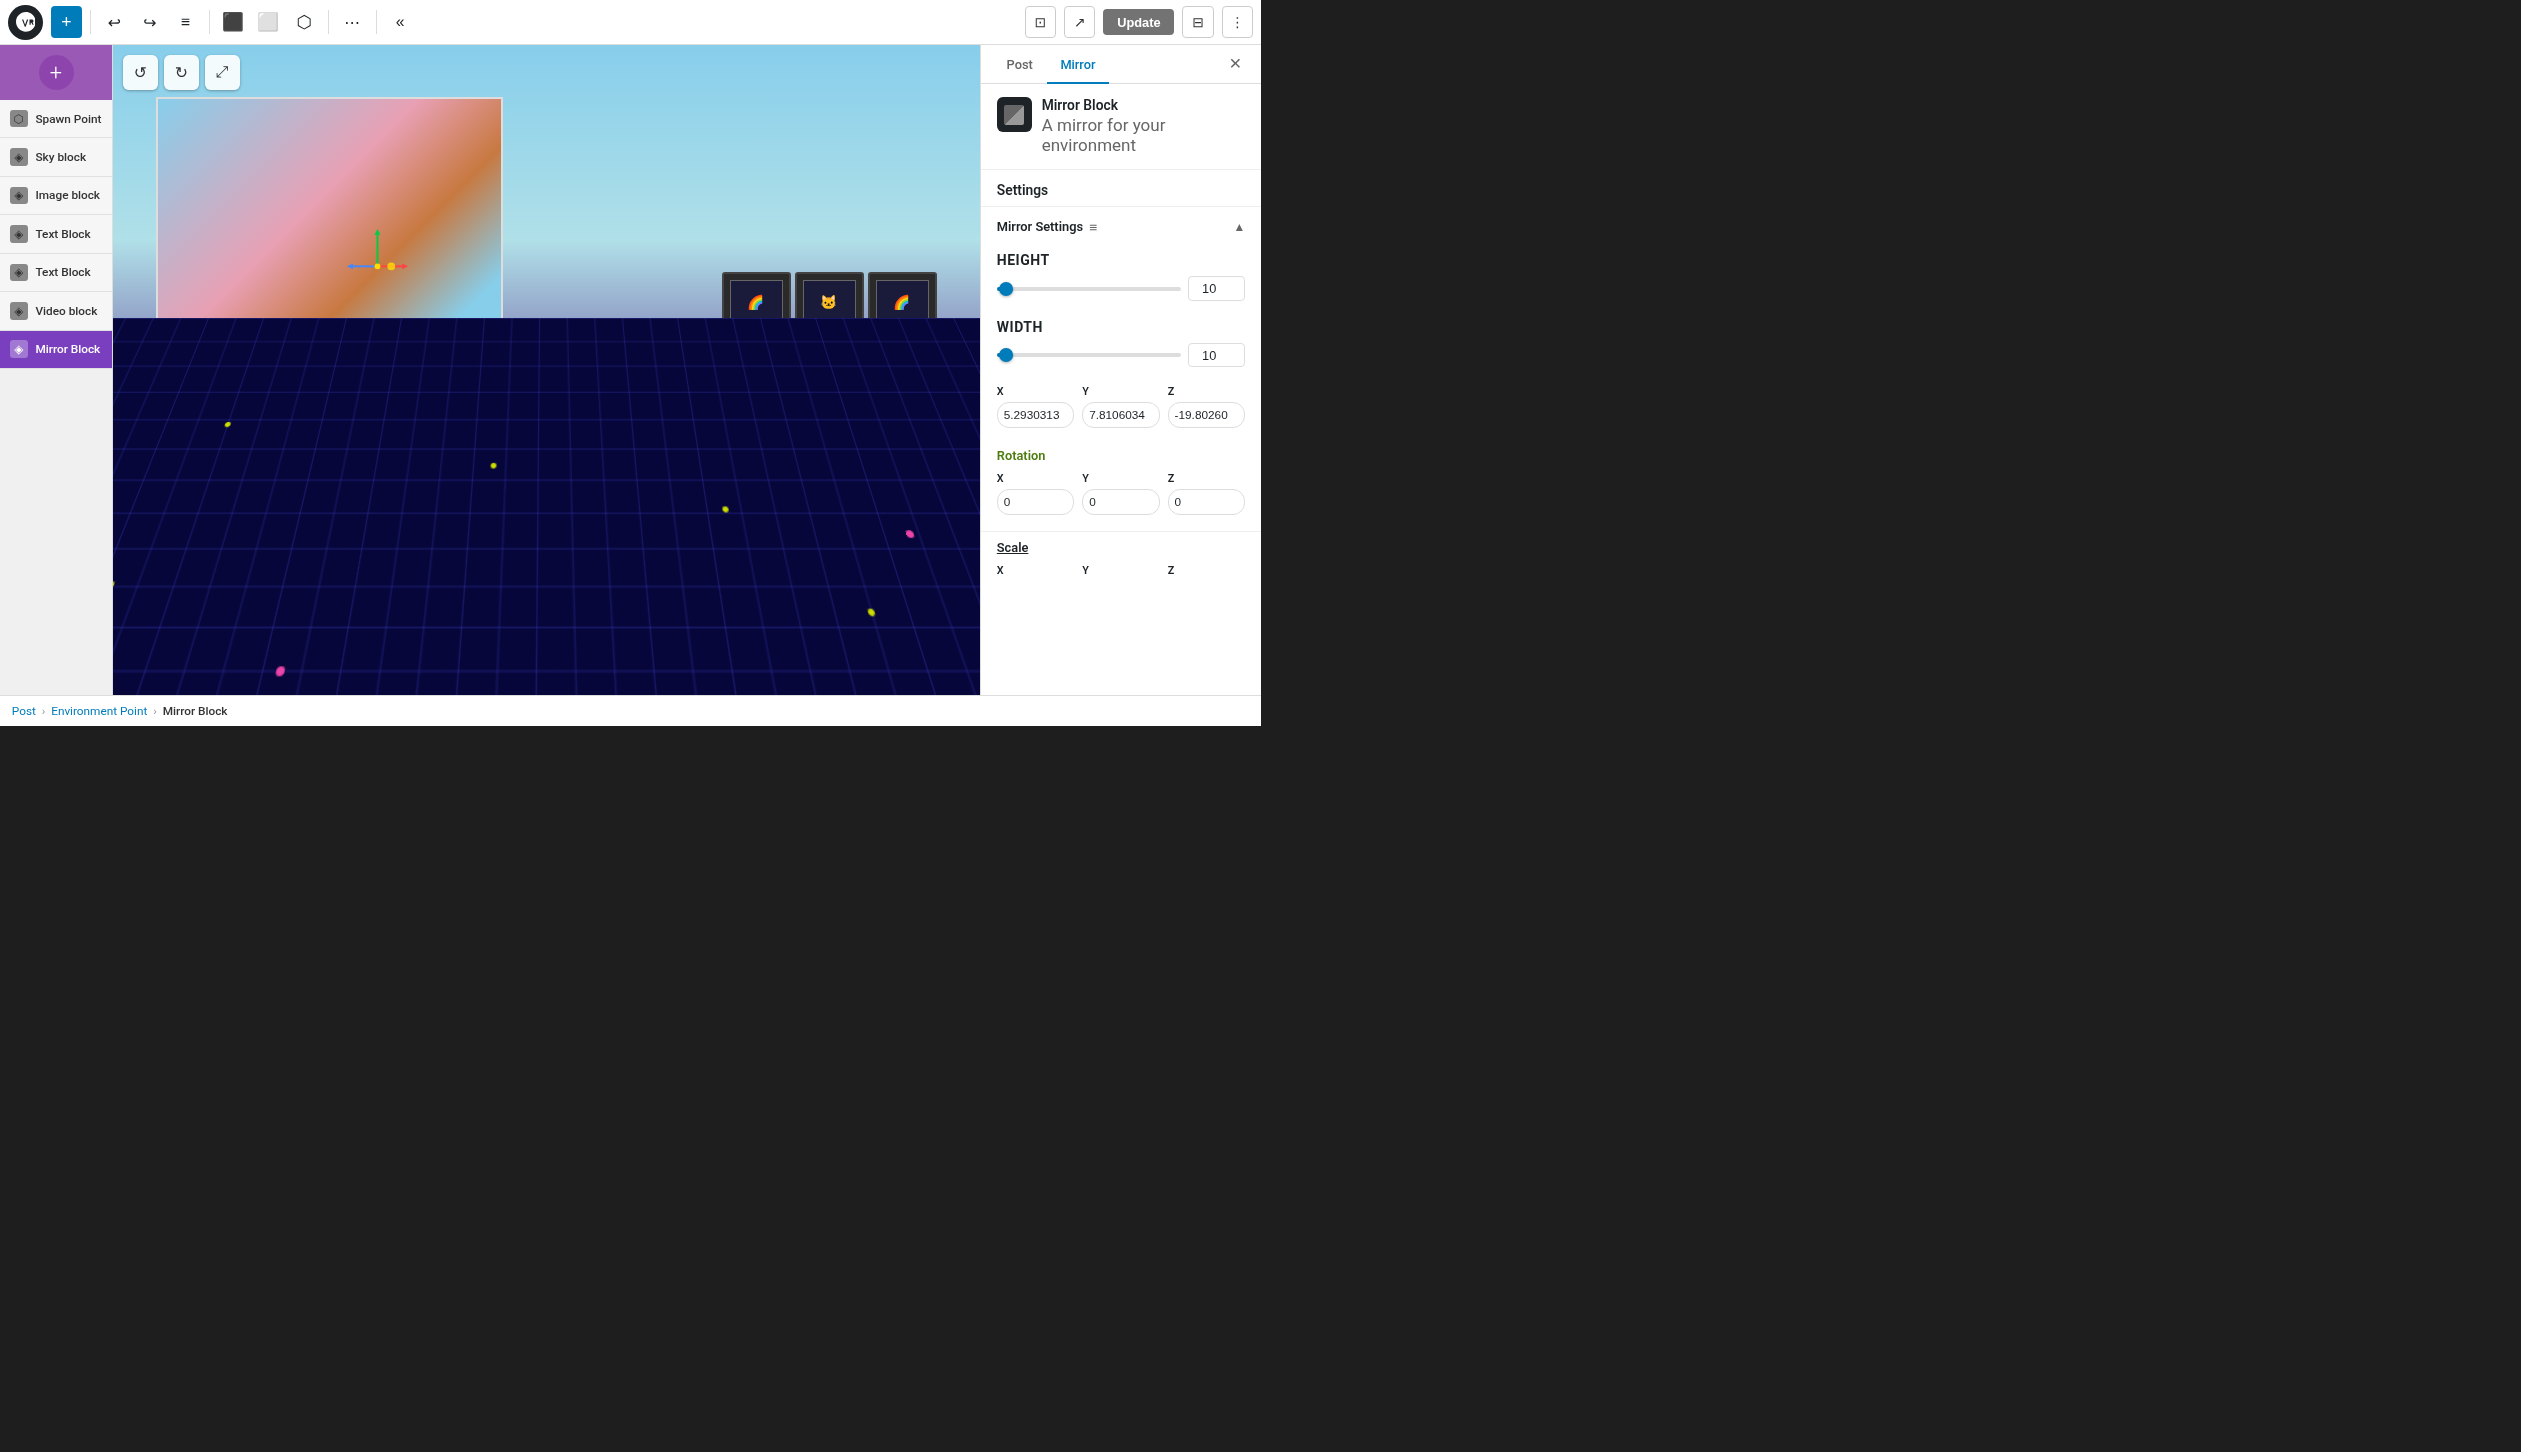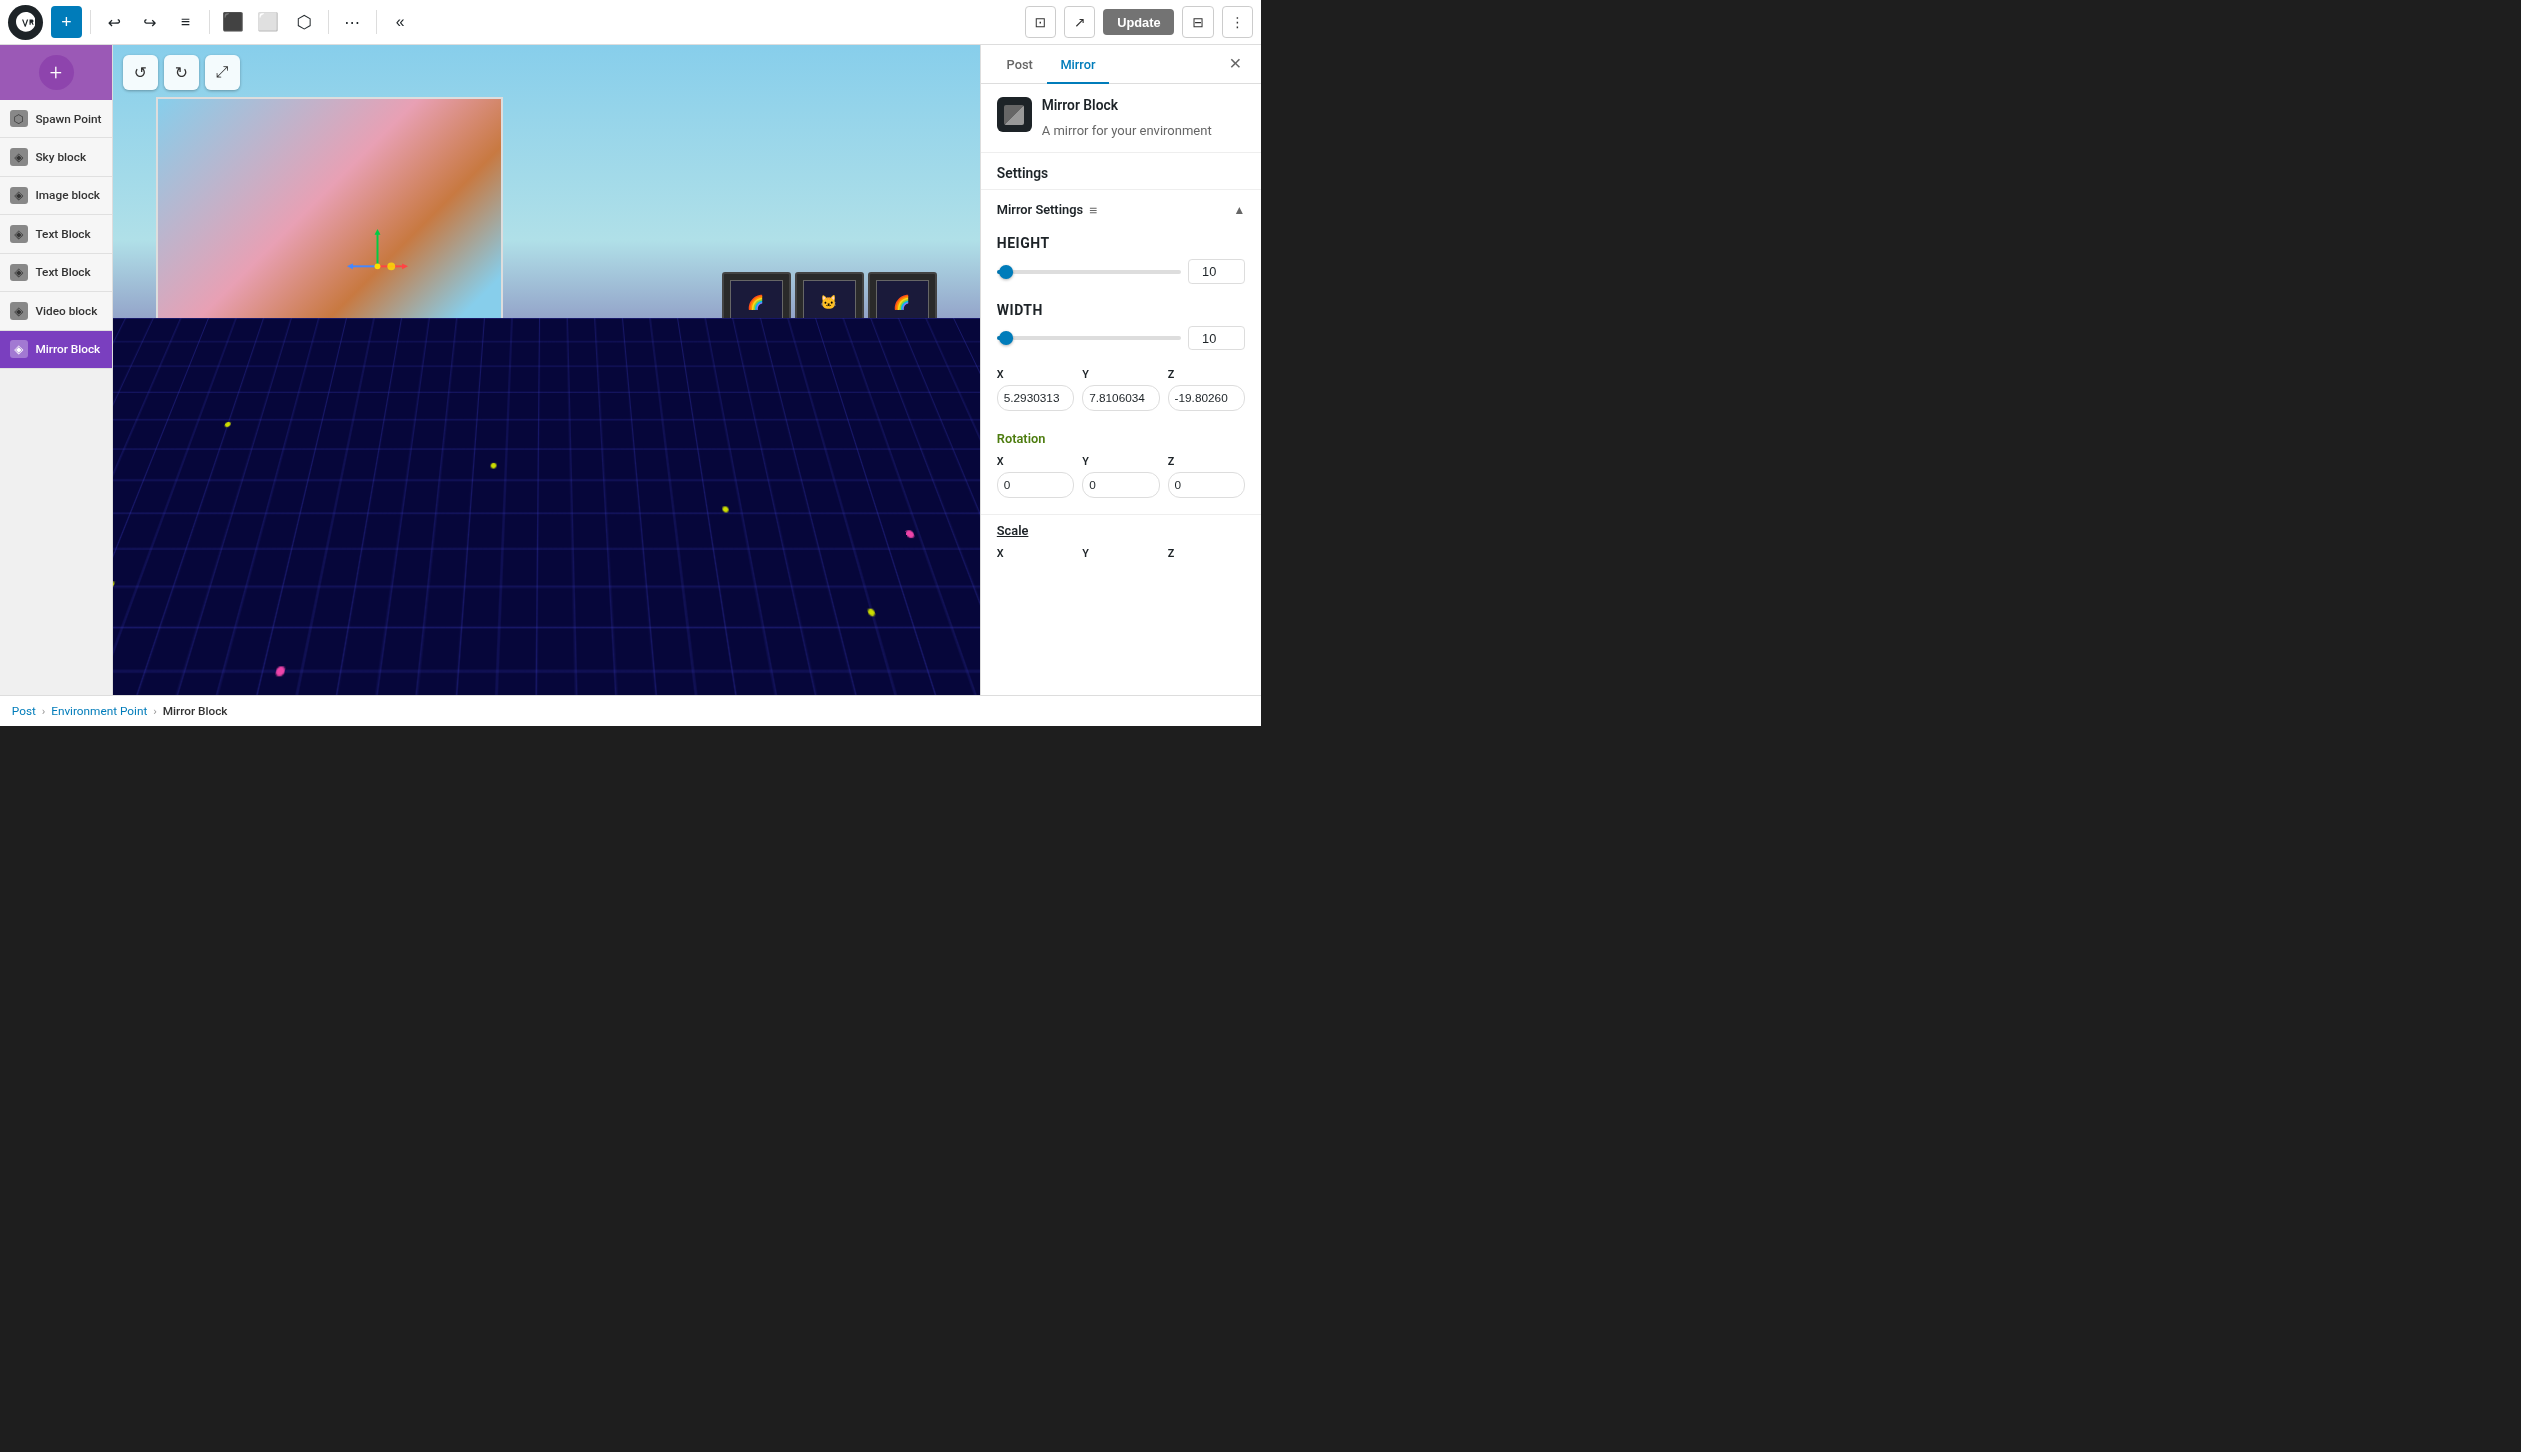--- a/index.html
+++ b/index.html
@@ -191,21 +191,21 @@
       border-radius: 5.9px;
       display: flex; align-items: center; justify-content: center;
       flex-shrink: 0;
     }
     .block-icon-inner {
       width: 19.7px; height: 19.7px;
       background: linear-gradient(135deg, #666 50%, #999 50%);
       border-radius: 2px;
     }
     .block-title { font-size: 13.8px; font-weight: 600; color: #1d2327; }
-    .block-desc { font-size: 13px; color: #666; margin-top: 10px; }
+    .block-desc { font-size: 17px; color: #666; margin-top: 2px; }
 
     .panel-section-header {
       padding: 11.8px 15.8px 7.9px;
       font-size: 13.8px; font-weight: 600;
       color: #1d2327;
     }
     .panel-settings-section {
       border-top: 1px solid #eee;
     }
     .settings-section-header {

